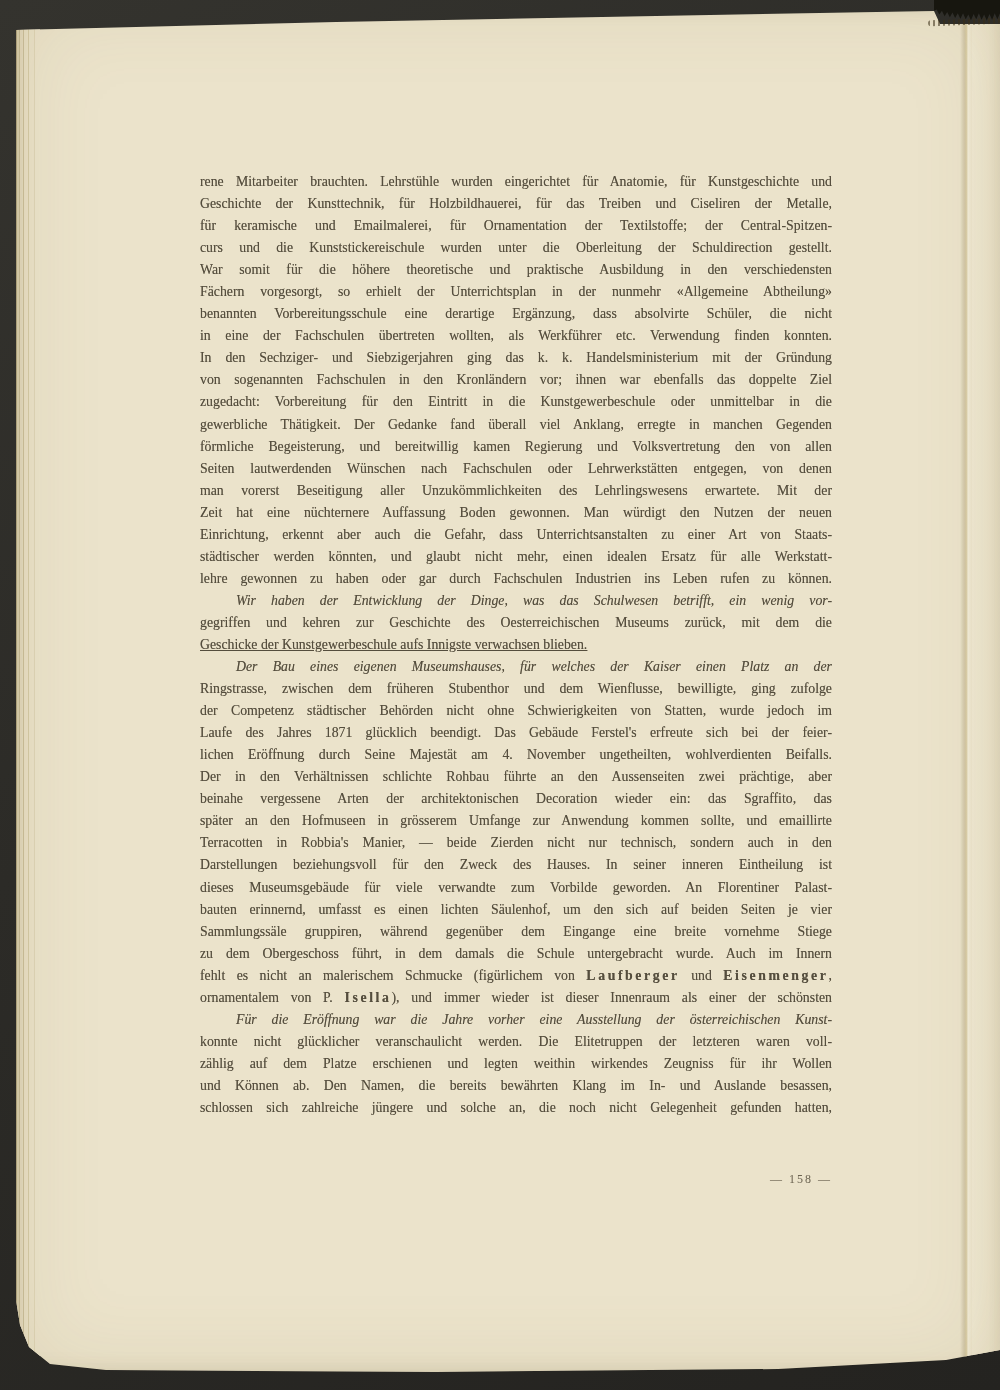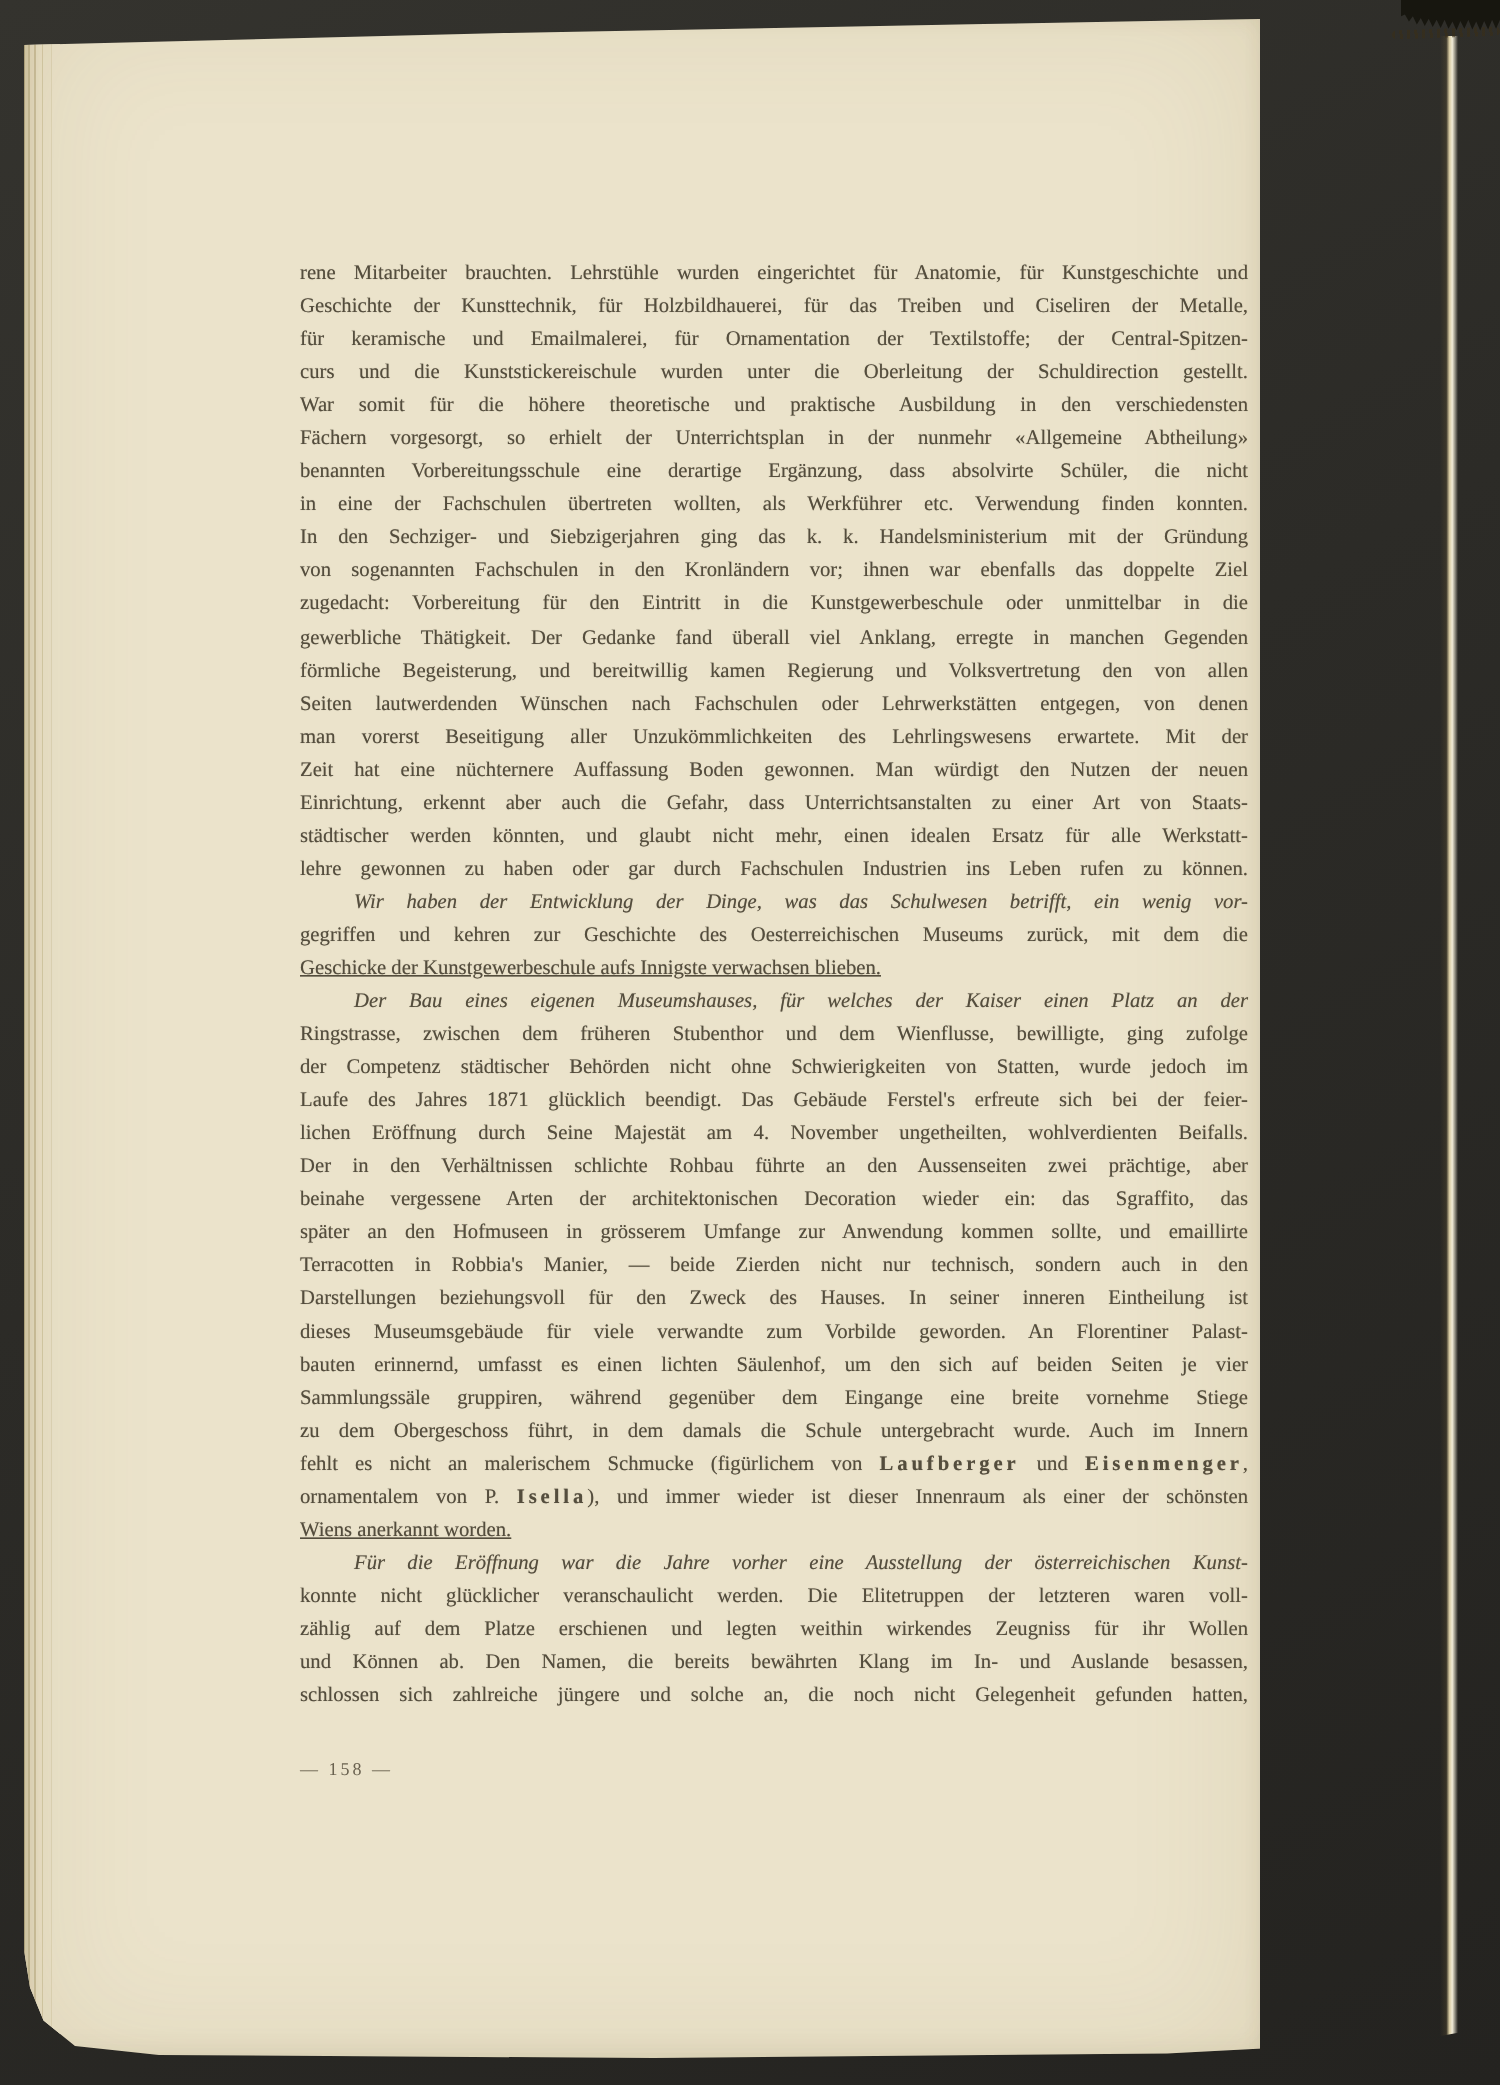--- a/index.html
+++ b/index.html
@@ -8,21 +8,21 @@
     --backdrop:#2c2b27;
   }
   html,body{margin:0;padding:0;background:#1d1c19;}
   .stage{
     position:relative;width:1000px;height:1390px;overflow:hidden;
     background:linear-gradient(150deg,#34332e 0%,#2c2b27 45%,#242320 100%);
     font-family:"Liberation Serif","DejaVu Serif",serif;
   }
   
   .sheet{
-    position:absolute;left:16px;top:0;width:824px;height:1378px;
+    position:absolute;left:16px;top:0;width:984px;height:1378px;
     background:var(--paper);
     clip-path:polygon(
       0px 30px, 320px 22px, 640px 16px, 918px 11px,
       924px 24px, 984px 24px,
       984px 1350px, 930px 1360px, 762px 1369px, 420px 1372px,
       90px 1370px, 34px 1364px, 13px 1347px, 4px 1325px, 0px 1300px);
   }
   .sheet::after{ 
     content:"";position:absolute;inset:0;pointer-events:none;
     box-shadow:inset 0 0 90px rgba(140,118,66,.14),
@@ -70,21 +70,21 @@
   .line{
     white-space:nowrap;
     text-align:justify;text-align-last:justify;
     text-shadow:0 0 .5px rgba(84,77,61,.55);
   }
   .line.indent{padding-left:36px;font-style:italic;}
   .line.last{text-align-last:left;text-decoration:underline;}
   .sperr{letter-spacing:2.6px;font-weight:bold;}
   .folio{
     position:absolute;left:184px;top:1172px;width:632px;
-    text-align:left;font-size:12px;letter-spacing:2px;color:#6a6250;
+    text-align:right;font-size:12px;letter-spacing:2px;color:#6a6250;
   }
 </style>
 </head>
 <body>
 
 <div class="stage">
   <div class="sheet">
     <div class="edge-stack"></div>
     <div class="right-leaf"></div>
     <div class="gutter"></div>
@@ -120,21 +120,20 @@
         <div class="line"><span>beinahe vergessene Arten der architektonischen Decoration wieder ein: das Sgraffito, das</span></div>
         <div class="line"><span>später an den Hofmuseen in grösserem Umfange zur Anwendung kommen sollte, und emaillirte</span></div>
         <div class="line"><span>Terracotten in Robbia's Manier, — beide Zierden nicht nur technisch, sondern auch in den</span></div>
         <div class="line"><span>Darstellungen beziehungsvoll für den Zweck des Hauses. In seiner inneren Eintheilung ist</span></div>
         <div class="line"><span>dieses Museumsgebäude für viele verwandte zum Vorbilde geworden. An Florentiner Palast-</span></div>
         <div class="line"><span>bauten erinnernd, umfasst es einen lichten Säulenhof, um den sich auf beiden Seiten je vier</span></div>
         <div class="line"><span>Sammlungssäle gruppiren, während gegenüber dem Eingange eine breite vornehme Stiege</span></div>
         <div class="line"><span>zu dem Obergeschoss führt, in dem damals die Schule untergebracht wurde. Auch im Innern</span></div>
         <div class="line"><span>fehlt es nicht an malerischem Schmucke (figürlichem von </span><span class="sperr">Laufberger</span><span> und </span><span class="sperr">Eisenmenger</span><span>,</span></div>
         <div class="line"><span>ornamentalem von P. </span><span class="sperr">Isella</span><span>), und immer wieder ist dieser Innenraum als einer der schönsten</span></div>
-        <div class="line last"><span>Wiens anerkannt worden.</span></div>
         <div class="line indent"><span>Für die Eröffnung war die Jahre vorher eine Ausstellung der österreichischen Kunst-</span></div>
         <div class="line"><span>konnte nicht glücklicher veranschaulicht werden. Die Elitetruppen der letzteren waren voll-</span></div>
         <div class="line"><span>zählig auf dem Platze erschienen und legten weithin wirkendes Zeugniss für ihr Wollen</span></div>
         <div class="line"><span>und Können ab. Den Namen, die bereits bewährten Klang im In- und Auslande besassen,</span></div>
         <div class="line"><span>schlossen sich zahlreiche jüngere und solche an, die noch nicht Gelegenheit gefunden hatten,</span></div>
       </div>
     <div class="folio">— 158 —</div>
   </div>
   <div class="notch"></div>
   <div class="stitch"></div>

